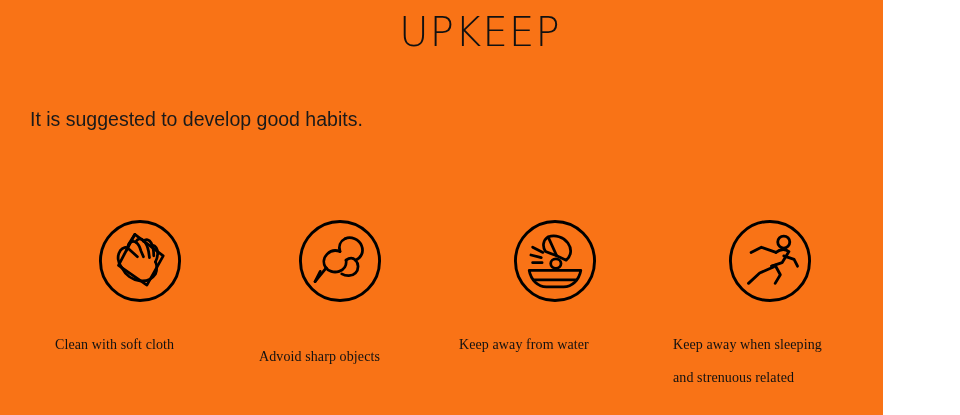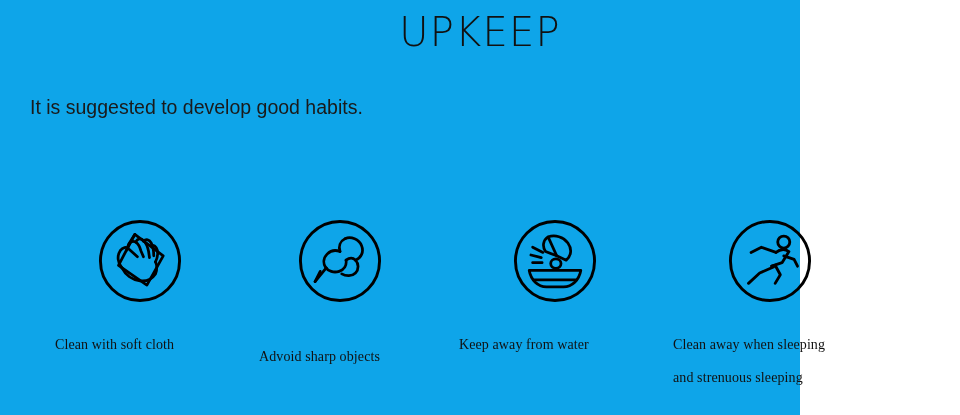--- a/index.html
+++ b/index.html
@@ -11,23 +11,23 @@
     height: 415px;
     background: #ffffff;
     font-family: "Liberation Sans", sans-serif;
     color: #000000;
     overflow: hidden;
     position: relative;
   }
 
   .page {
     position: relative;
-    width: 800px;
+    width: 883px;
     height: 415px;
-    background: #0ea5e9;
+    background: #f97316;
   }
 
   
   .title {
     position: absolute;
     top: 10px;
     left: 0;
     width: 960px;
     text-align: center;
     font-family: "DejaVu Sans", sans-serif;
@@ -56,21 +56,21 @@
     font-family: "Liberation Sans", sans-serif;
     font-size: 38px;
     font-weight: bold;
     font-style: italic;
     line-height: 28px;
     vertical-align: -4px;
     letter-spacing: -0.5px;
     margin-right: 0px;
   }
   .intro-line.second {
-    margin-top: 1px;
+    margin-top: 13px;
   }
 
   
   .icon-row {
     position: absolute;
     top: 218px;
     left: 0;
     width: 960px;
     height: 90px;
   }
@@ -205,17 +205,17 @@
 
   <div class="caption cap1">
     <span class="cap-line">Advoid sharp objects</span>
   </div>
 
   <div class="caption cap2">
     <span class="cap-line">Keep away from water</span>
   </div>
 
   <div class="caption cap3">
-    <span class="cap-line">Clean away when sleeping</span>
-    <span class="cap-line">and strenuous sleeping</span>
+    <span class="cap-line">Keep away when sleeping</span>
+    <span class="cap-line">and strenuous related</span>
   </div>
 
 </div>
 
 </body></html>

